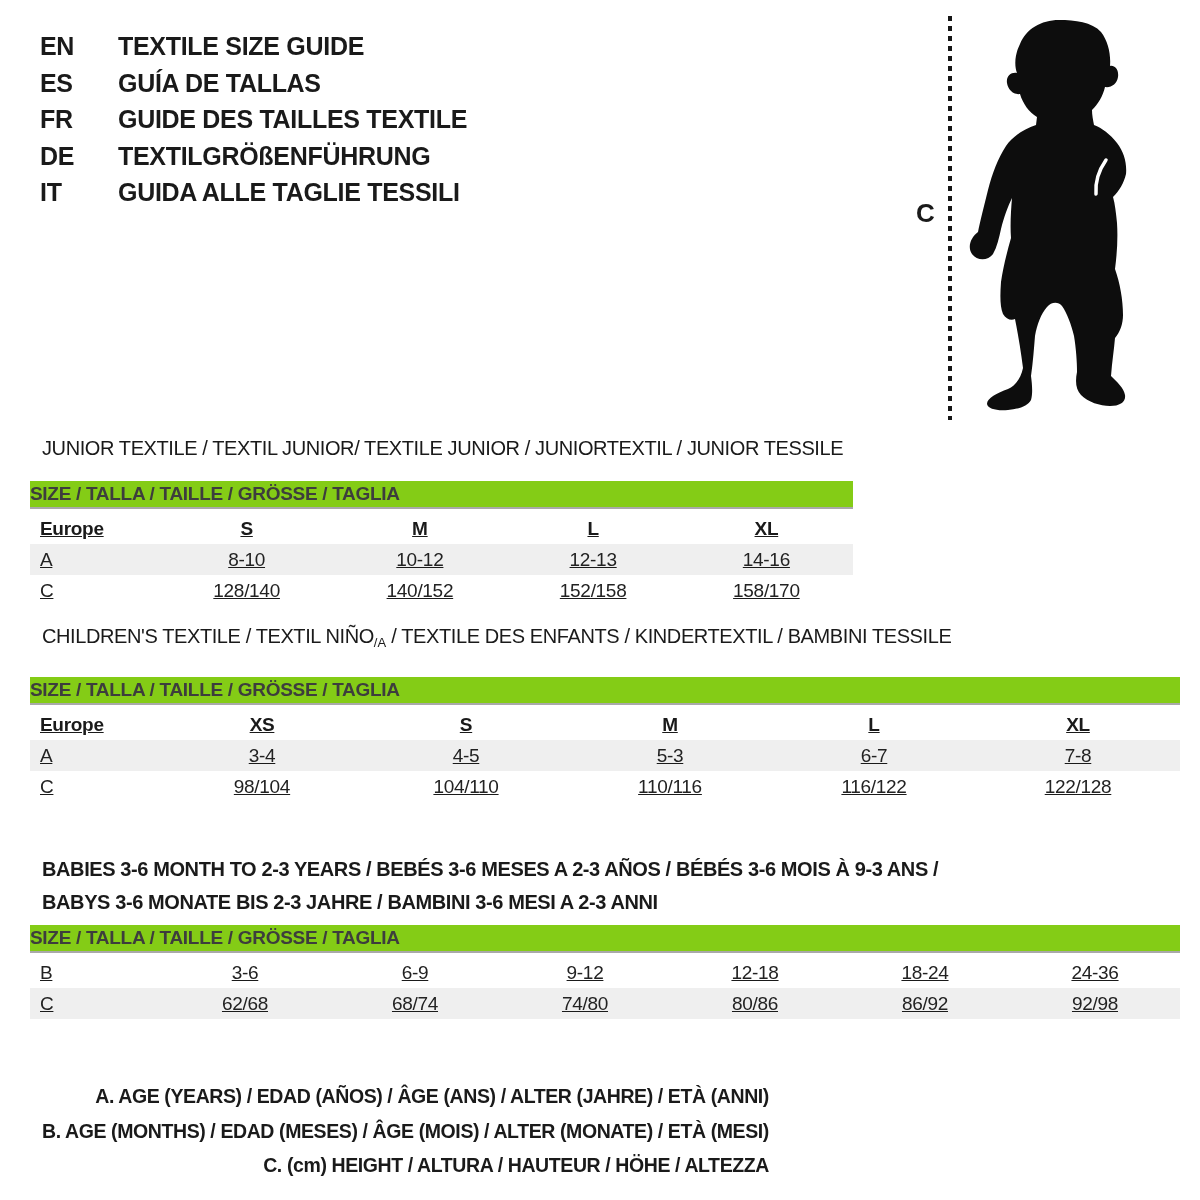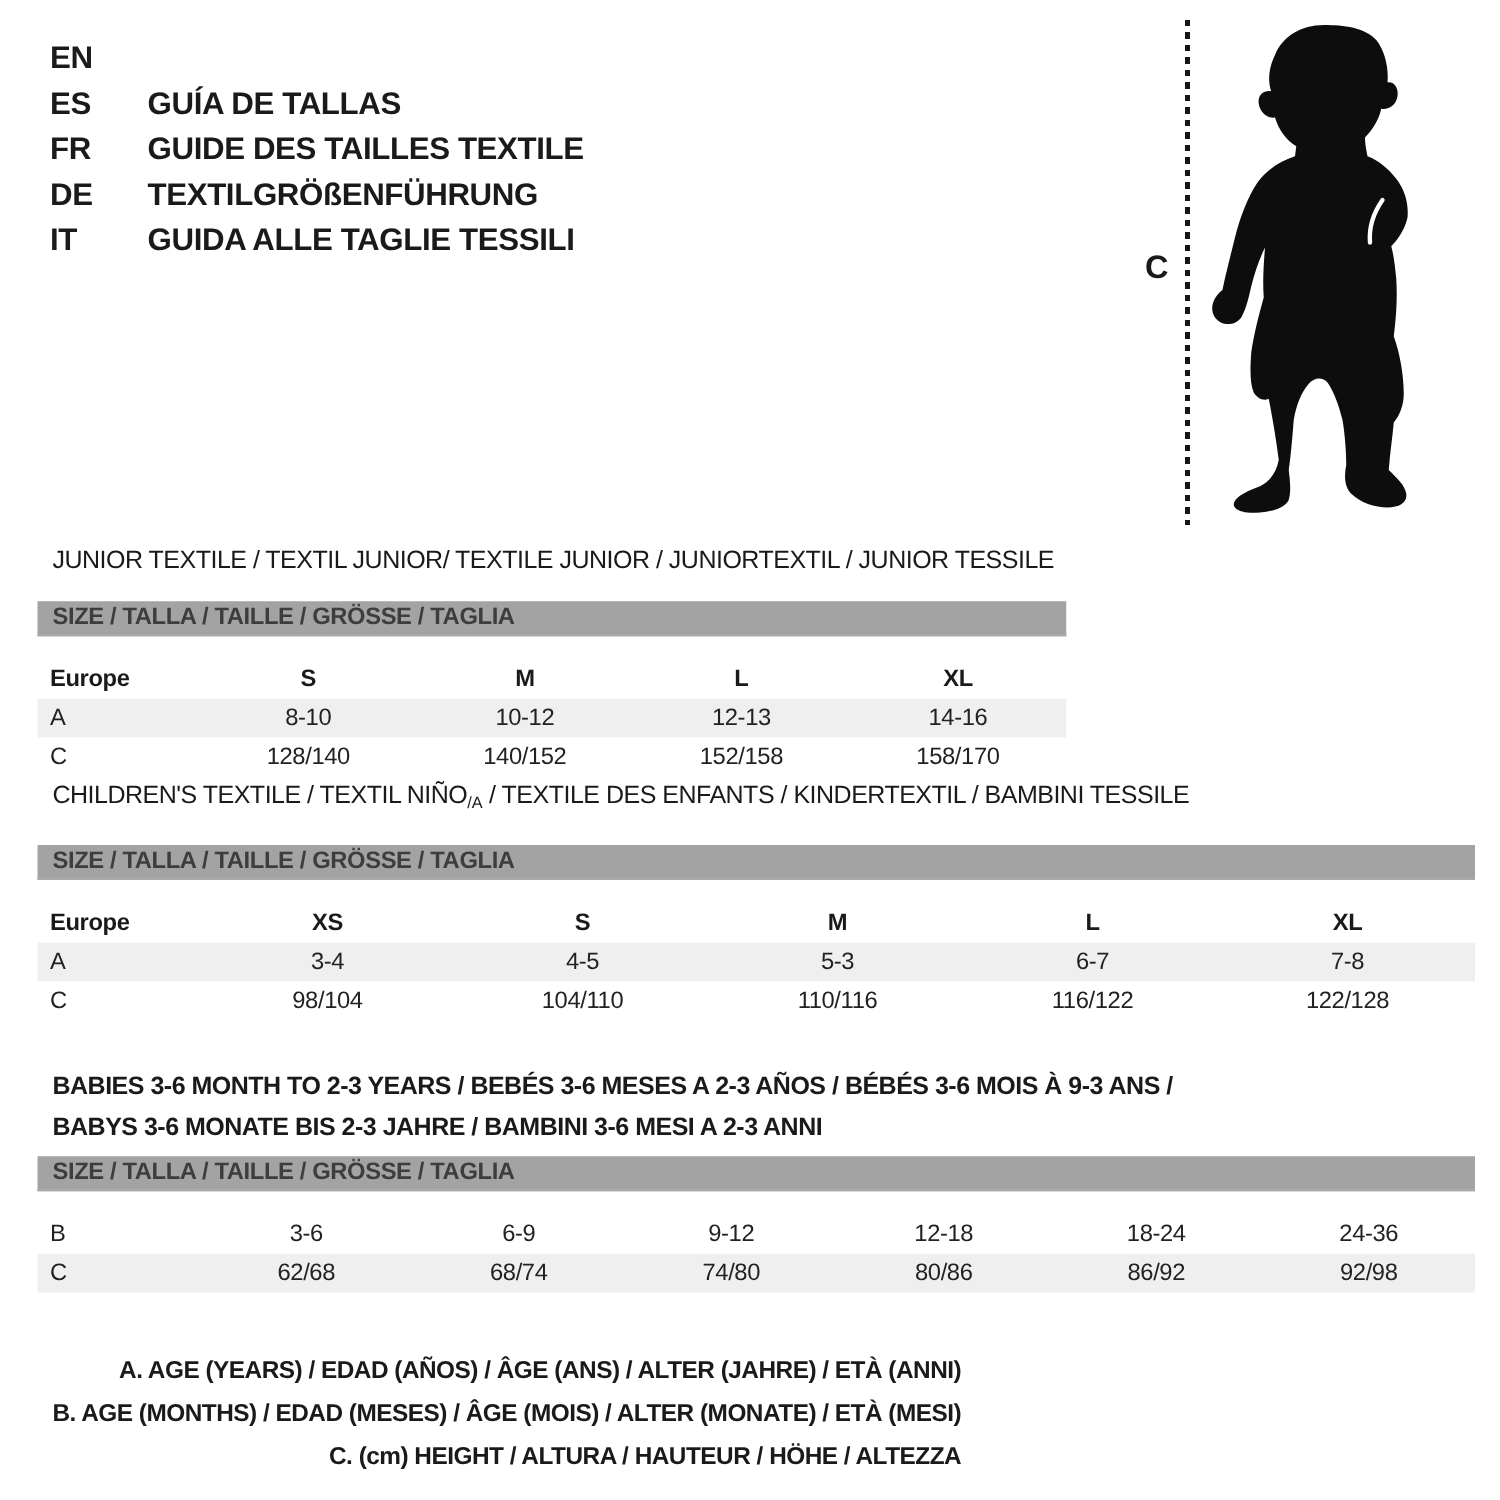--- a/index.html
+++ b/index.html
@@ -23,27 +23,27 @@
   .dash-line{
     position:absolute;left:48px;top:16px;width:4px;height:404px;
     background:repeating-linear-gradient(to bottom,#161616 0 5px,transparent 5px 10px);
   }
   .toddler{position:absolute;left:64px;top:10px;}
   
   .section{position:absolute;left:30px;}
   .section-title{font-size:20px;font-weight:400;line-height:22px;padding-left:12px;white-space:nowrap;letter-spacing:-0.4px;}
   .section-title .sub{font-size:13px;vertical-align:-4px;letter-spacing:0;}
   .size-bar{
-    background:#a3a3a3;color:#3d3d3d;
+    background:#84cc16;color:#3d3d3d;
     font-size:19px;font-weight:700;
     height:26px;line-height:26px;
-    padding-left:12px;
+    padding-left:0;
     border-bottom:2px solid #a9a9a9;
   }
-  .tbody{margin-top:19px;}
+  .tbody{margin-top:4px;text-decoration:underline;}
   .trow{display:flex;height:31px;line-height:31px;font-size:19px;color:#222;}
   .trow.shaded{background:#efefef;}
   .trow.head{font-weight:700;color:#1a1a1a;}
   .cell{flex:1;text-align:center;white-space:nowrap;}
   .cell.label{flex:0 0 120px;text-align:left;padding-left:10px;}
   #sec-junior{top:437px;width:823px;}
   #sec-junior .size-bar{margin-top:22px;}
   #sec-children{top:625px;width:1150px;}
   #sec-children .size-bar{margin-top:23px;}
   #sec-babies{top:853px;width:1150px;}
@@ -54,20 +54,21 @@
   .footnote{font-size:19.5px;font-weight:700;line-height:34.7px;white-space:nowrap;letter-spacing:-0.4px;}
 </style>
 </head>
 <body>
 
 <div class="page">
 
   <div class="lang-header">
     <div class="lang-row">
       <span class="lang-code">EN</span>
+      <span class="lang-title">TEXTILE SIZE GUIDE</span>
     </div>
     <div class="lang-row">
       <span class="lang-code">ES</span>
       <span class="lang-title">GUÍA DE TALLAS</span>
     </div>
     <div class="lang-row">
       <span class="lang-code">FR</span>
       <span class="lang-title">GUIDE DES TAILLES TEXTILE</span>
     </div>
     <div class="lang-row">

